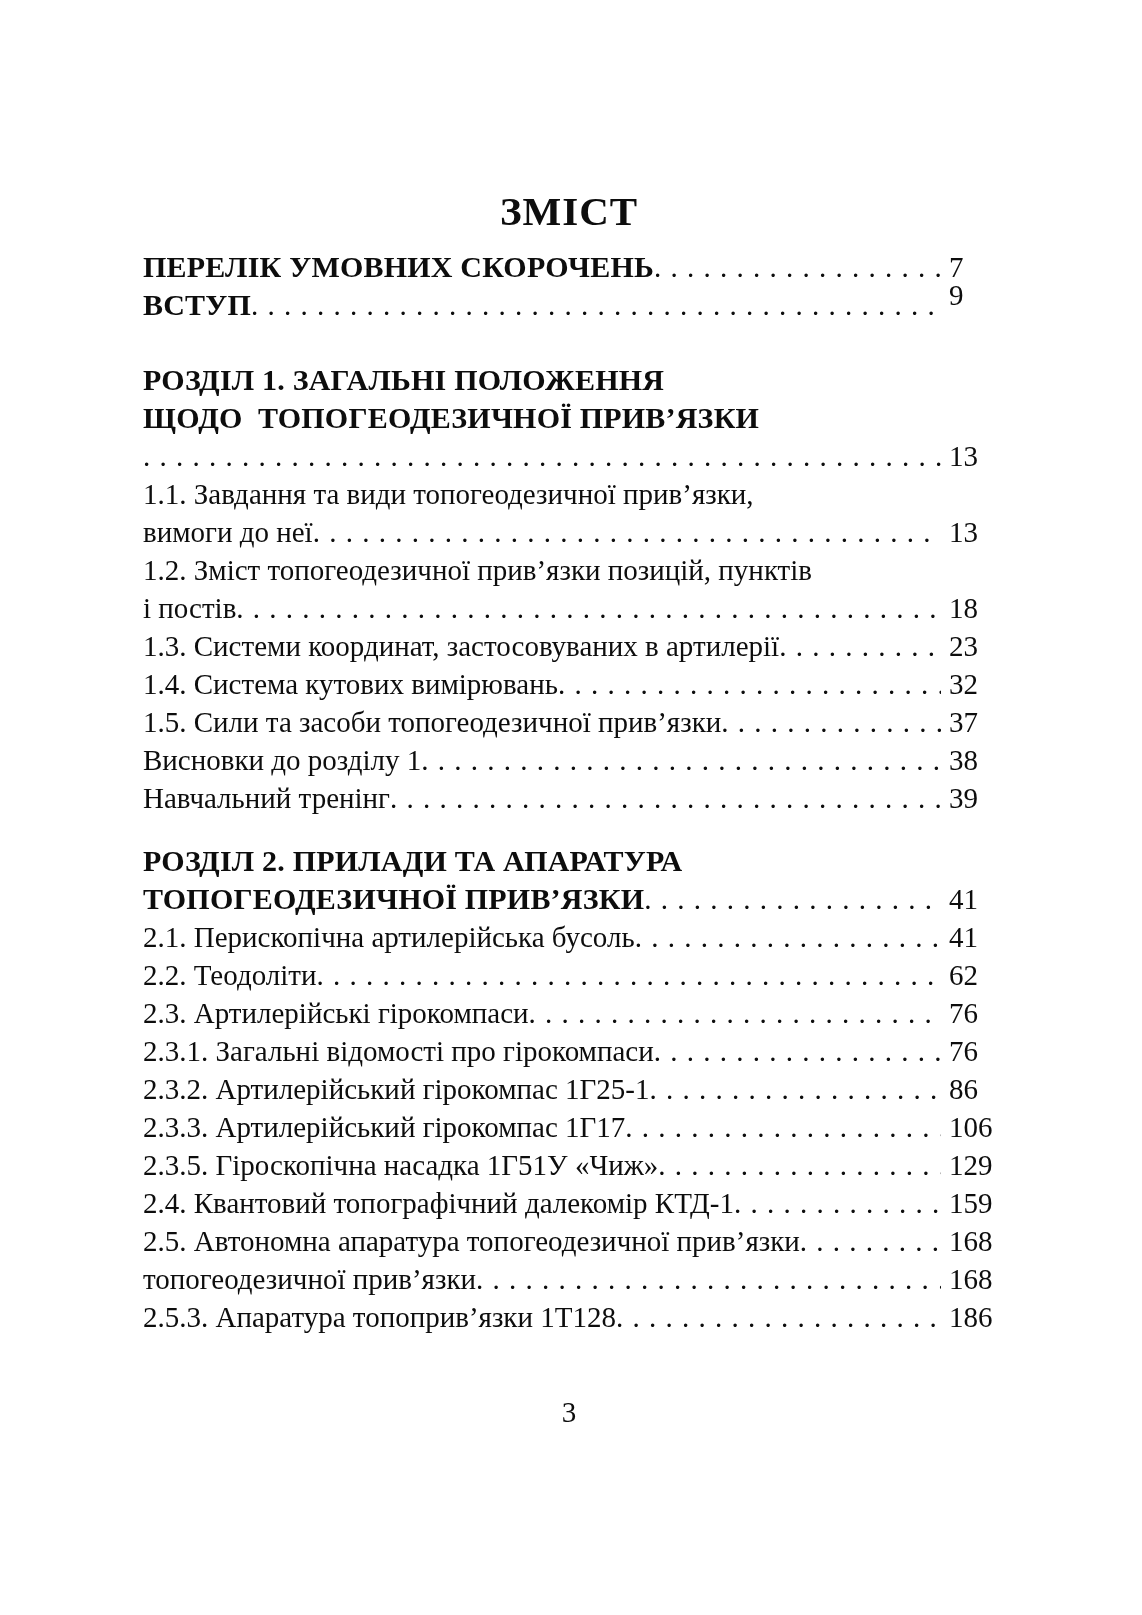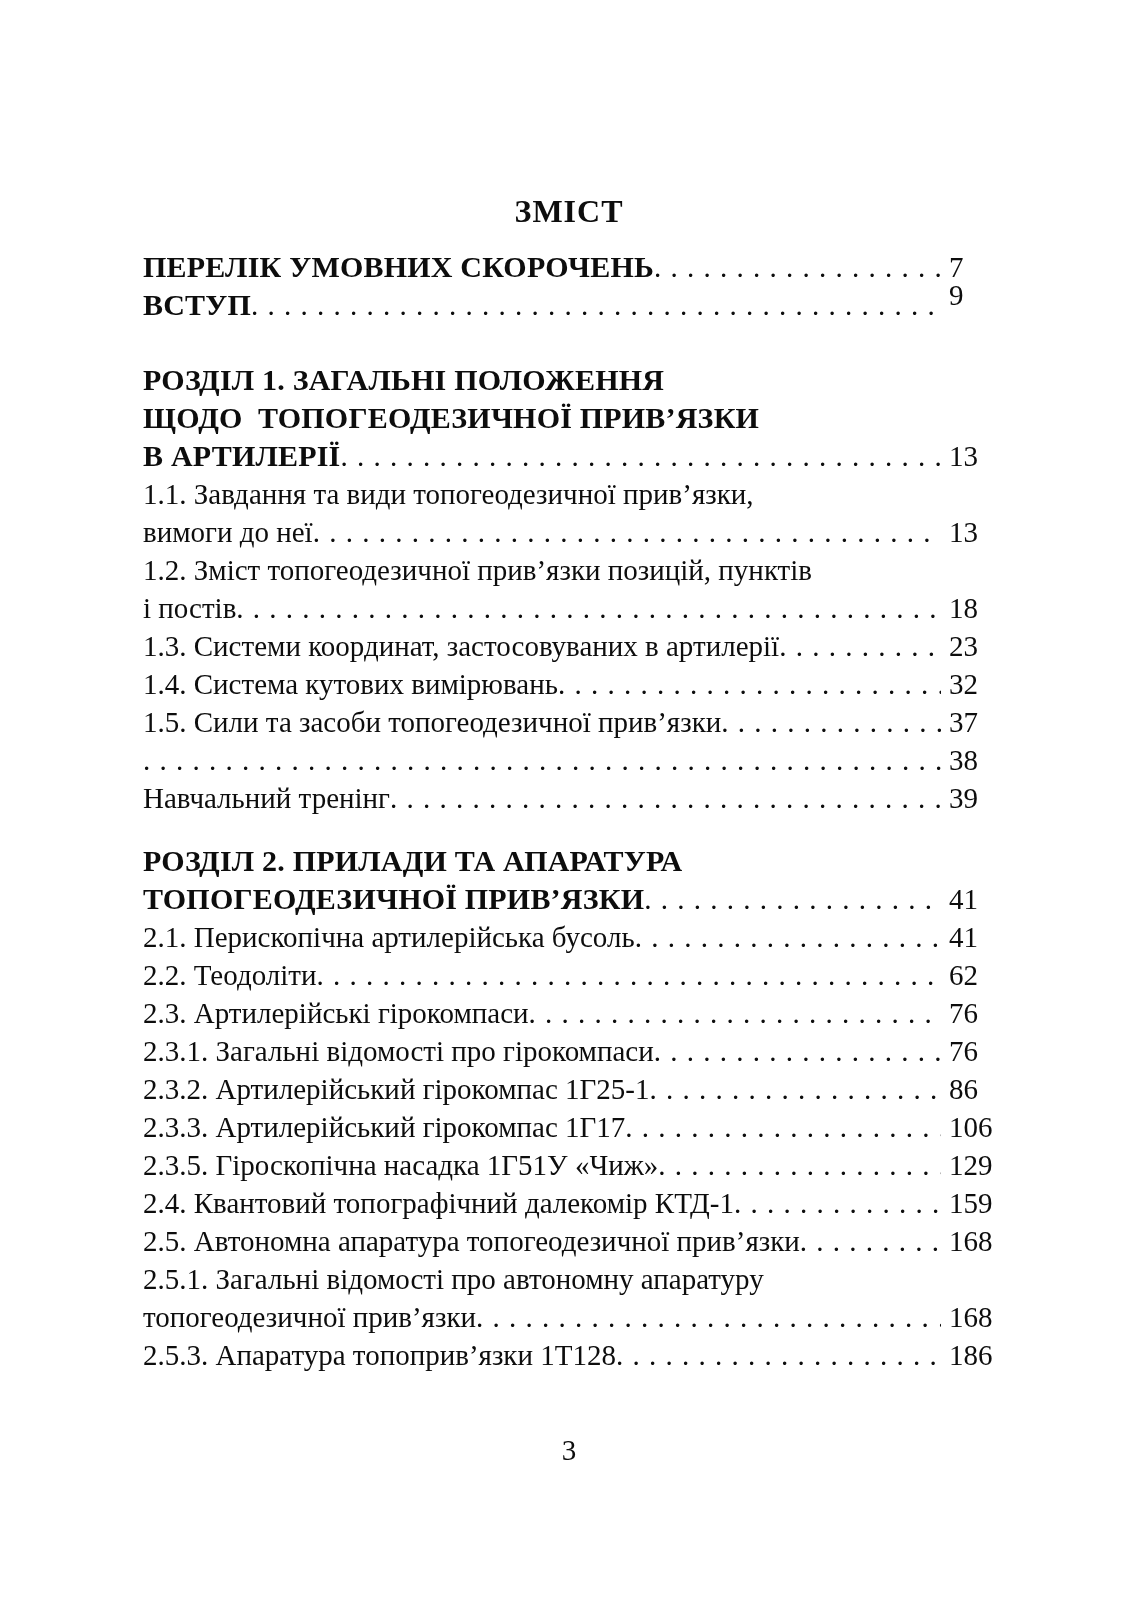--- a/index.html
+++ b/index.html
@@ -19,21 +19,21 @@
     height: 1615px;
     box-sizing: border-box;
     padding: 192px 147px 0 143px;
     background: #ffffff;
     color: #0d0d0d;
     font-family: "Liberation Serif", "DejaVu Serif", serif;
     -webkit-font-smoothing: antialiased;
   }
   .title {
     margin: 0 0 18px 0;
-    font-size: 32px;
+    font-size: 41px;
     font-weight: bold;
     line-height: 38px;
     text-align: center;
     letter-spacing: 1px;
   }
   .toc {
     width: 100%;
   }
   .row {
     display: flex;
@@ -94,21 +94,20 @@
         <span class="dots"></span>
         <span class="num">9</span>
       </div>
       <div class="row bold gap-sm">
         <span class="label">РОЗДІЛ 1. ЗАГАЛЬНІ ПОЛОЖЕННЯ</span>
       </div>
       <div class="row bold">
         <span class="label">ЩОДО  ТОПОГЕОДЕЗИЧНОЇ ПРИВ’ЯЗКИ</span>
       </div>
       <div class="row bold">
-        <span class="label">В АРТИЛЕРІЇ</span>
         <span class="dots"></span>
         <span class="num">13</span>
       </div>
       <div class="row">
         <span class="label">1.1. Завдання та види топогеодезичної прив’язки,</span>
       </div>
       <div class="row">
         <span class="label">вимоги до неї</span>
         <span class="dots"></span>
         <span class="num">13</span>
@@ -130,20 +129,21 @@
         <span class="label">1.4. Система кутових вимірювань</span>
         <span class="dots"></span>
         <span class="num">32</span>
       </div>
       <div class="row">
         <span class="label">1.5. Сили та засоби топогеодезичної прив’язки</span>
         <span class="dots"></span>
         <span class="num">37</span>
       </div>
       <div class="row">
+        <span class="label">Висновки до розділу 1</span>
         <span class="dots"></span>
         <span class="num">38</span>
       </div>
       <div class="row">
         <span class="label">Навчальний тренінг</span>
         <span class="dots"></span>
         <span class="num">39</span>
       </div>
       <div class="row bold gap-lg">
         <span class="label">РОЗДІЛ 2. ПРИЛАДИ ТА АПАРАТУРА</span>
@@ -190,23 +190,20 @@
       </div>
       <div class="row">
         <span class="label">2.4. Квантовий топографічний далекомір КТД-1</span>
         <span class="dots"></span>
         <span class="num">159</span>
       </div>
       <div class="row">
         <span class="label">2.5. Автономна апаратура топогеодезичної прив’язки</span>
         <span class="dots"></span>
         <span class="num">168</span>
-      </div>
-      <div class="row">
-        <span class="label">2.5.1. Загальні відомості про автономну апаратуру</span>
       </div>
       <div class="row">
         <span class="label">топогеодезичної прив’язки</span>
         <span class="dots"></span>
         <span class="num">168</span>
       </div>
       <div class="row">
         <span class="label">2.5.3. Апаратура топоприв’язки 1Т128</span>
         <span class="dots"></span>
         <span class="num">186</span>

